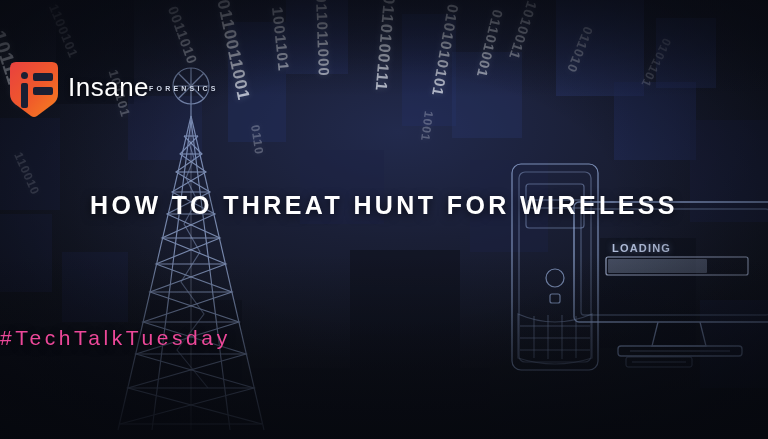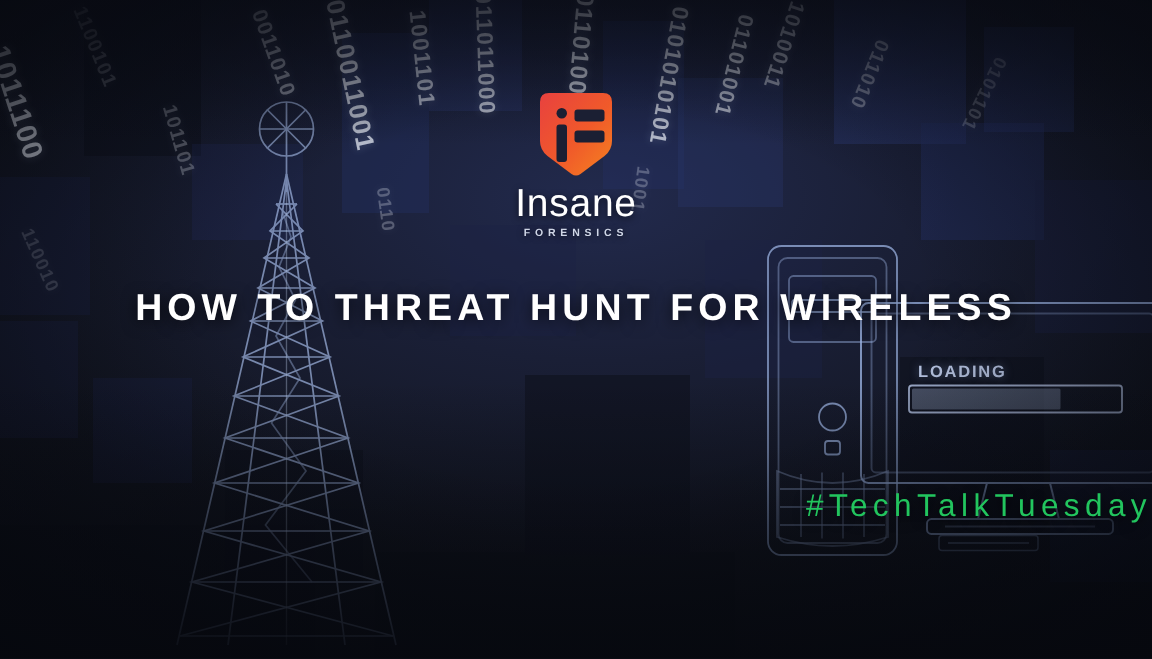--- a/index.html
+++ b/index.html
@@ -54,21 +54,21 @@
   .loading-text{
     position:absolute;left:612px;top:242px;
     color:#b9c6e4;font-size:11px;font-weight:700;
     letter-spacing:1.2px;
     text-shadow:0 0 6px rgba(150,175,225,.5);
   }
 
   
   .logo{
     position:absolute;left:0;right:0;top:52px;
-    display:flex;flex-direction:column;align-items:center;
+    display:flex;flex-direction:row;align-items:center;
   }
   .logo-mark{width:68px;height:68px;}
   .logo-mark svg{width:100%;height:100%;display:block;}
   .logo-name{
     margin-top:2px;
     color:#ffffff;
     font-size:26px;font-weight:400;
     letter-spacing:.5px;
     line-height:1;
     text-shadow:0 1px 5px rgba(0,0,0,.65);
@@ -93,22 +93,22 @@
     text-transform:uppercase;
     text-shadow:0 2px 10px rgba(0,0,0,.7);
     padding:0 28px;
     box-sizing:border-box;
   }
   .headline .l2{display:block;}
 
   
   .hashtag{
     position:absolute;left:0;right:0;top:326px;
-    text-align:right;
-    color:#22c55e;
+    text-align:left;
+    color:#ec4899;
     font-size:21px;
     font-weight:400;
     letter-spacing:3.6px;
     text-shadow:0 2px 9px rgba(0,0,0,.75);
   }
 </style>
 </head>
 <body>
 
 <div class="card">

